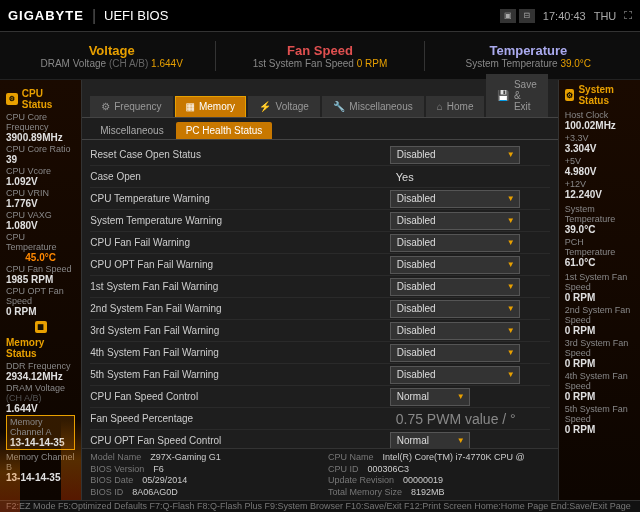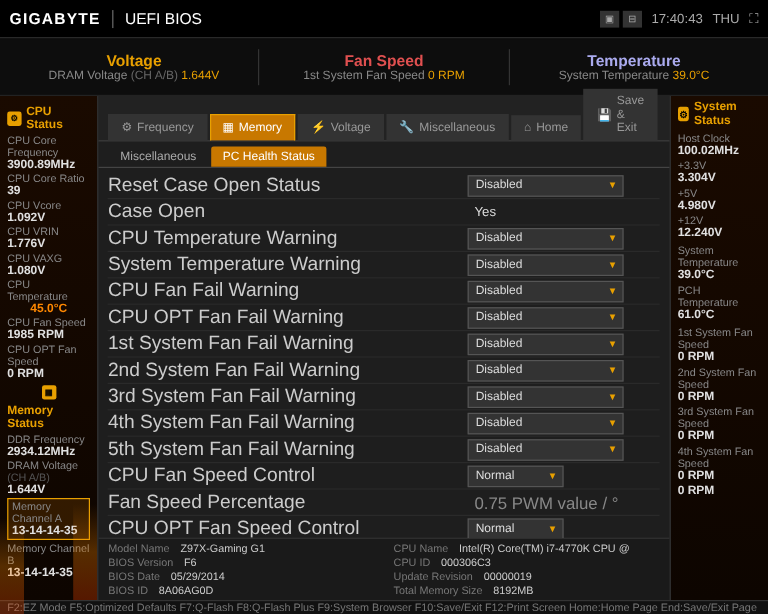--- a/index.html
+++ b/index.html
@@ -193,21 +193,21 @@
     }
     .content-row {
       display: flex;
       align-items: center;
       height: 22px;
       border-bottom: 1px solid #2a2a2a;
     }
     .content-row-label {
       flex: 1;
       color: #ccc;
-      font-size: 16px;
+      font-size: 10px;
     }
     .content-row-value {
       display: flex;
       align-items: center;
       gap: 4px;
       min-width: 160px;
     }
     .dropdown {
       background: #333;
       border: 1px solid #555;
@@ -672,20 +672,21 @@
     </div>
     <div class="right-item">
       <div class="right-item-label">3rd System Fan Speed</div>
       <div class="right-item-value">0 RPM</div>
     </div>
     <div class="right-item">
       <div class="right-item-label">4th System Fan Speed</div>
       <div class="right-item-value">0 RPM</div>
     </div>
     <div class="right-item">
+      <div class="right-item-label">5th System Fan Speed</div>
       <div class="right-item-value">0 RPM</div>
     </div>
     <div class="flame-right"></div>
   </div>
 
 </div>
 
 <div class="footer-bar">
   <span>F2:EZ Mode  F5:Optimized Defaults  F7:Q-Flash  F8:Q-Flash Plus  F9:System Browser  F10:Save/Exit  F12:Print Screen  Home:Home Page  End:Save/Exit Page  ESC:Save/Exit  Right-Click:Shortcuts &amp; Help</span>
 </div>

